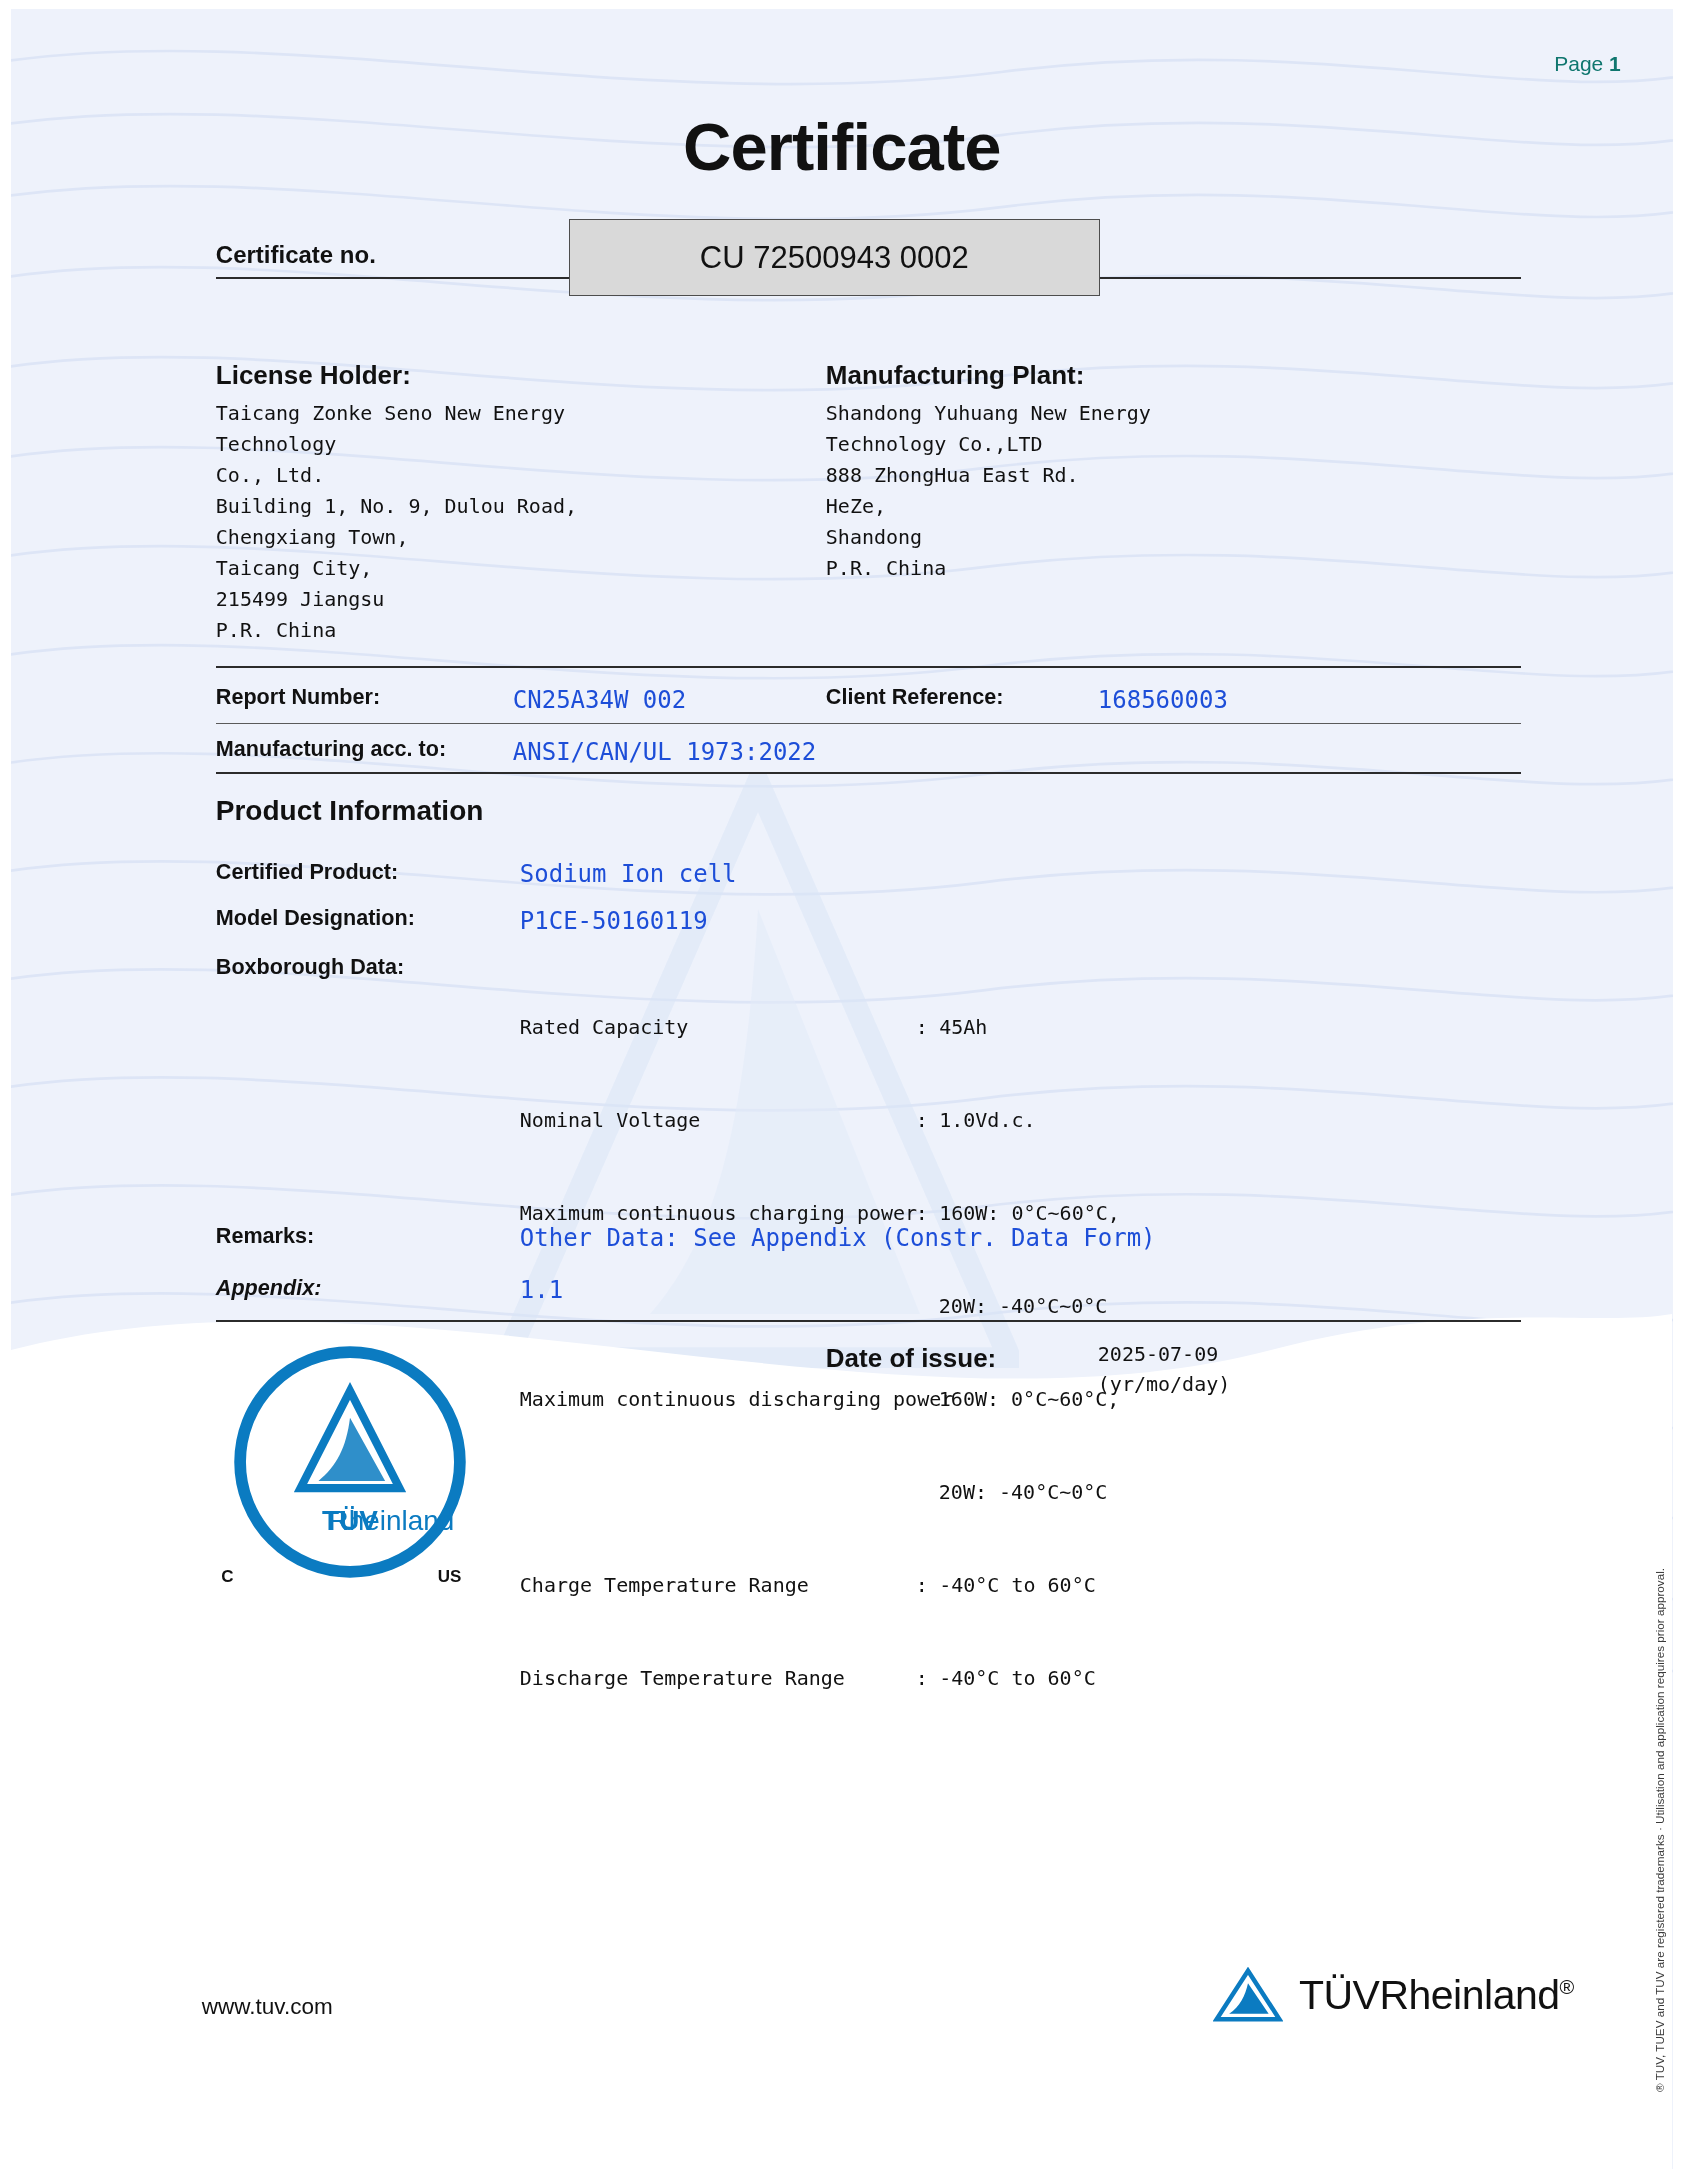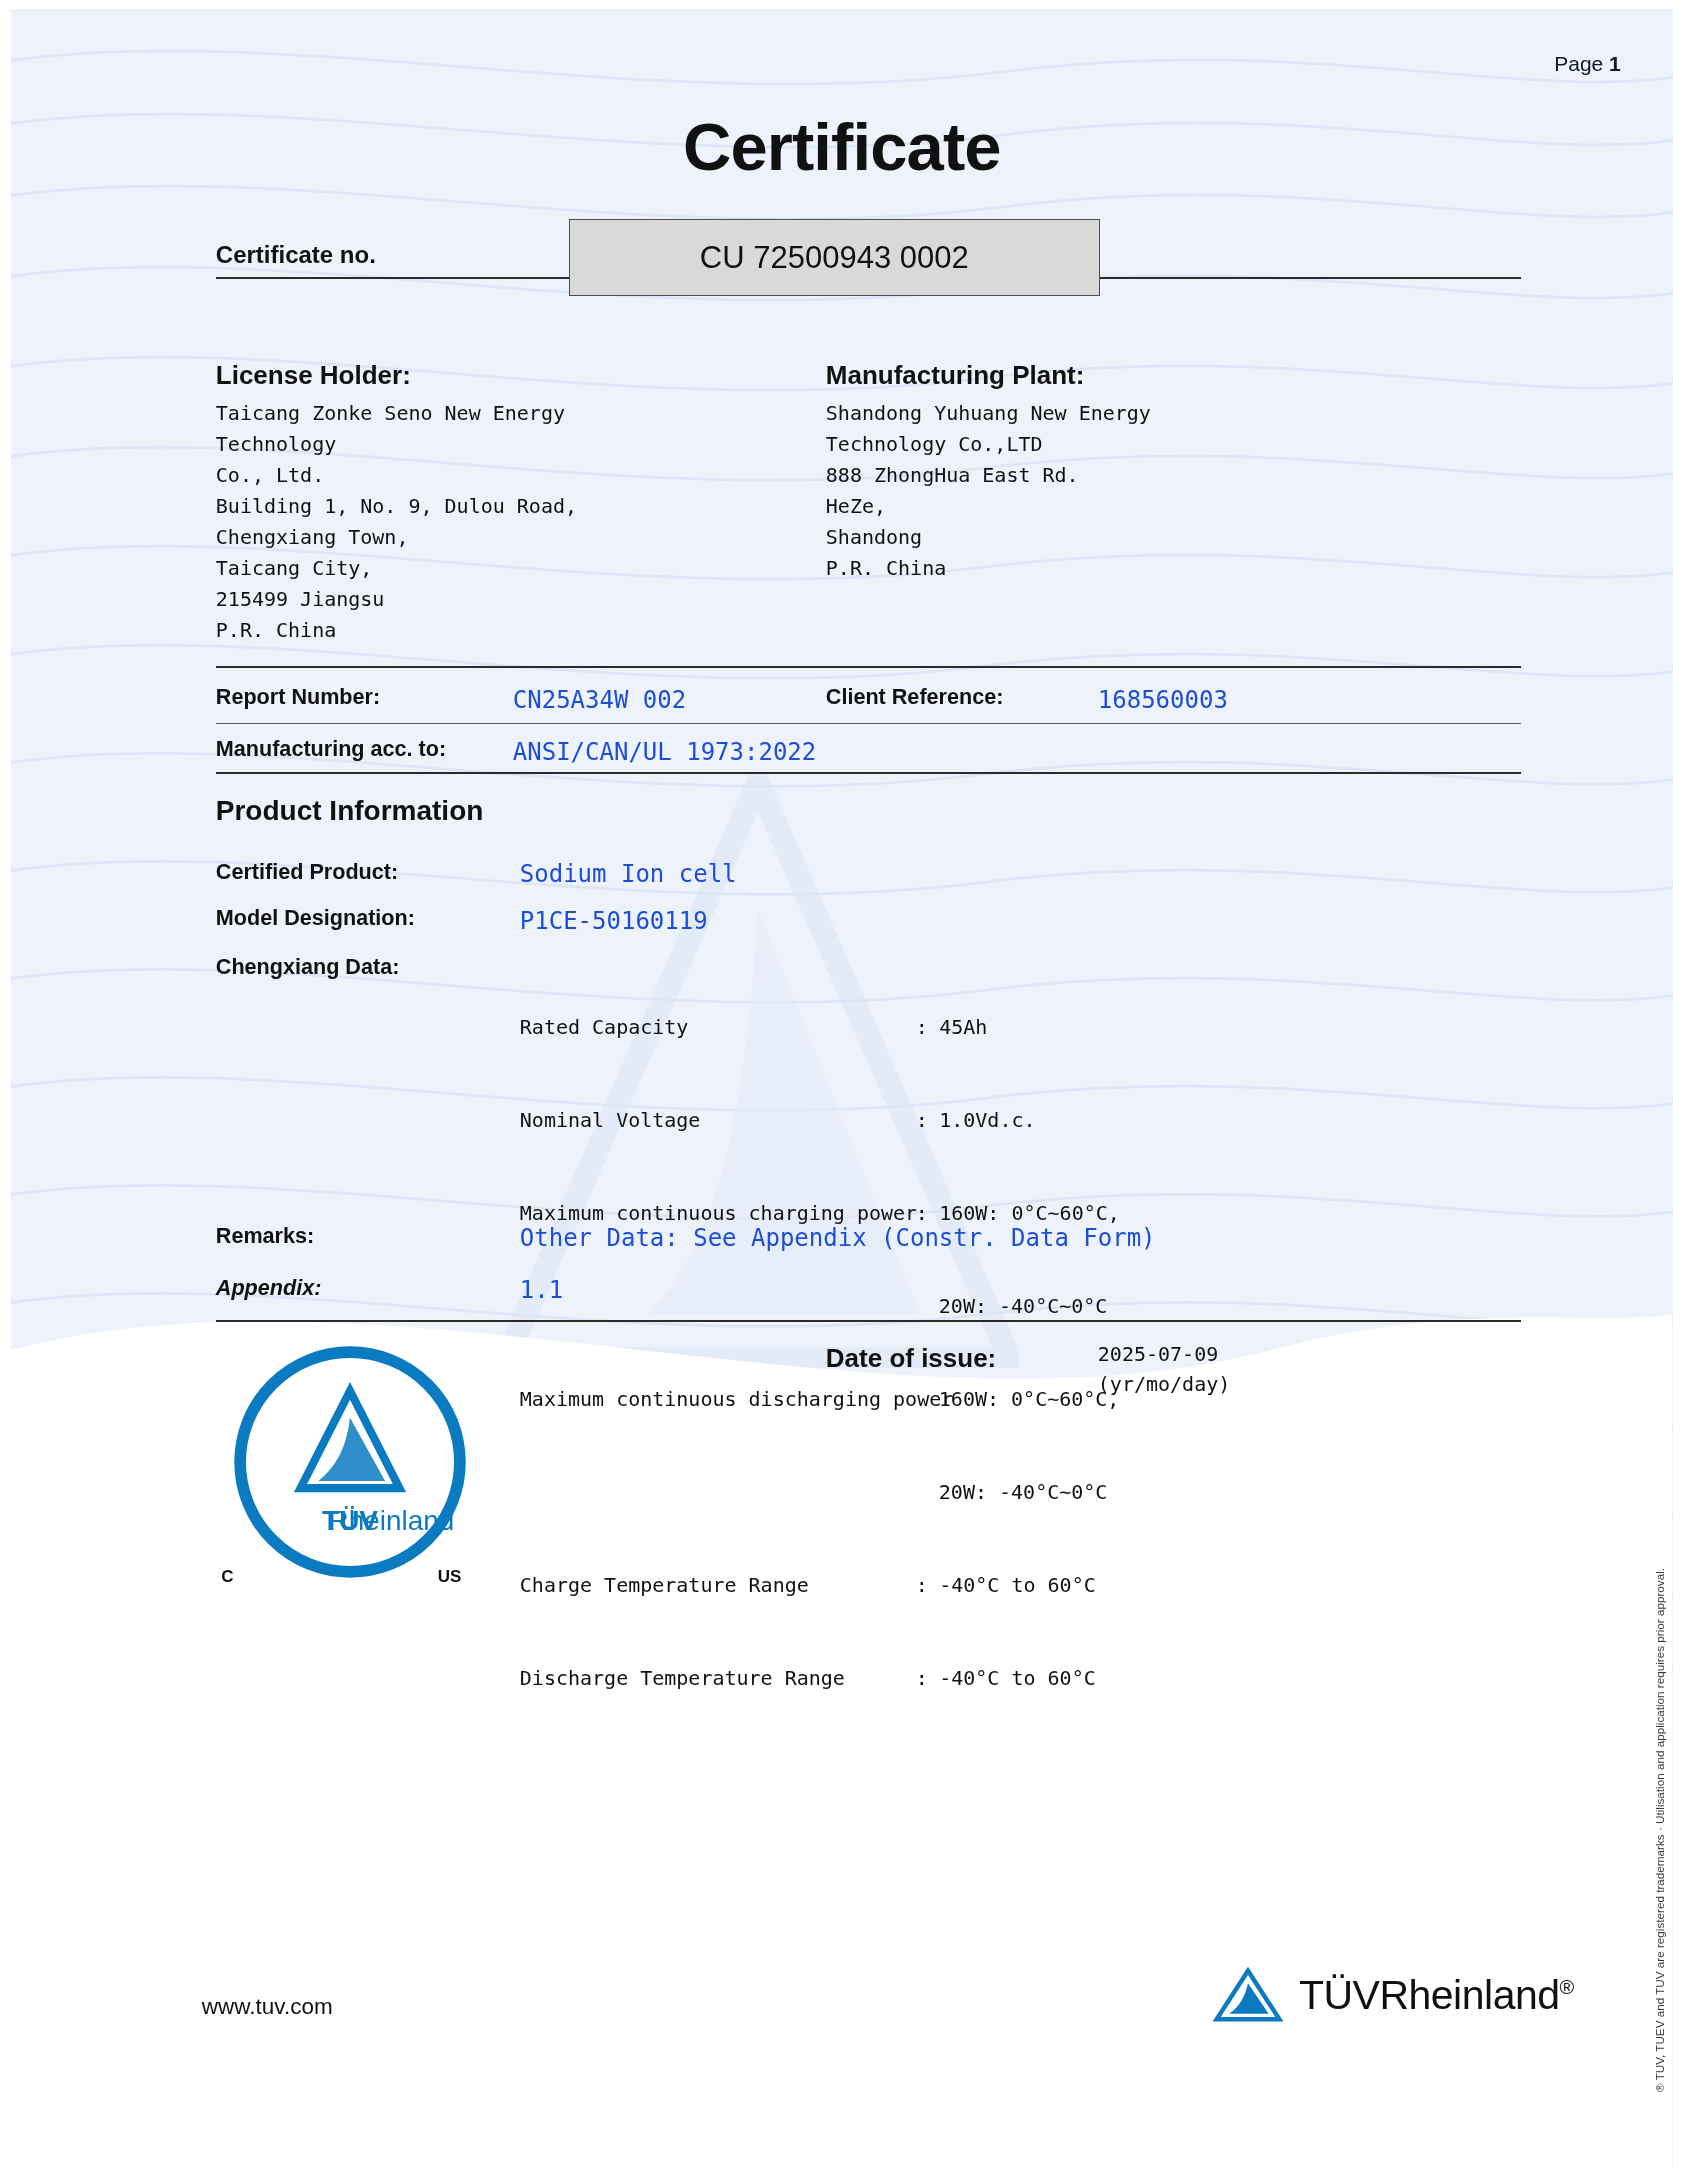--- a/index.html
+++ b/index.html
@@ -51,21 +51,21 @@
     position: absolute;
     inset: 0;
   }
 
   
   .page-num {
     position: absolute;
     right: 52px;
     top: 43px;
     font-size: 21px;
-    color: #0f172a;
+    color: #0f766e;
   }
   .page-num b { font-weight: bold; }
 
   .cert-title {
     position: absolute;
     left: 0;
     right: 0;
     top: 99px;
     text-align: center;
     font-size: 67px;
@@ -403,21 +403,21 @@
     <div class="val val-certacc">ANSI/CAN/UL 1973:2022</div>
 
     <div class="prodinfo-head">Product Information</div>
 
     <div class="lbl lbl-certprod">Certified Product:</div>
     <div class="val val-certprod">Sodium Ion cell</div>
 
     <div class="lbl lbl-model">Model Designation:</div>
     <div class="val val-model">P1CE-50160119</div>
 
-    <div class="lbl lbl-techdata">Chengxiang Data:</div>
+    <div class="lbl lbl-techdata">Boxborough Data:</div>
 
     <div class="tech">
       <div class="tech-row"><span class="k" style="width:396px">Rated Capacity</span><span class="sep" style="width:23.4px">:</span><span>45Ah</span></div>
       <div class="tech-row"><span class="k" style="width:396px">Nominal Voltage</span><span class="sep" style="width:23.4px">:</span><span>1.0Vd.c.</span></div>
       <div class="tech-row"><span class="k" style="width:396px">Maximum continuous charging power</span><span class="sep" style="width:23.4px">:</span><span>160W: 0°C~60°C,</span></div>
       <div class="tech-row"><span class="k" style="width:419px"></span><span>20W: -40°C~0°C</span></div>
       <div class="tech-row"><span class="k" style="width:419px">Maximum continuous discharging power</span><span>160W: 0°C~60°C,</span></div>
       <div class="tech-row"><span class="k" style="width:419px"></span><span>20W: -40°C~0°C</span></div>
       <div class="tech-row"><span class="k" style="width:396px">Charge Temperature Range</span><span class="sep" style="width:23.4px">:</span><span>-40°C to 60°C</span></div>
       <div class="tech-row"><span class="k" style="width:396px">Discharge Temperature Range</span><span class="sep" style="width:23.4px">:</span><span>-40°C to 60°C</span></div>

